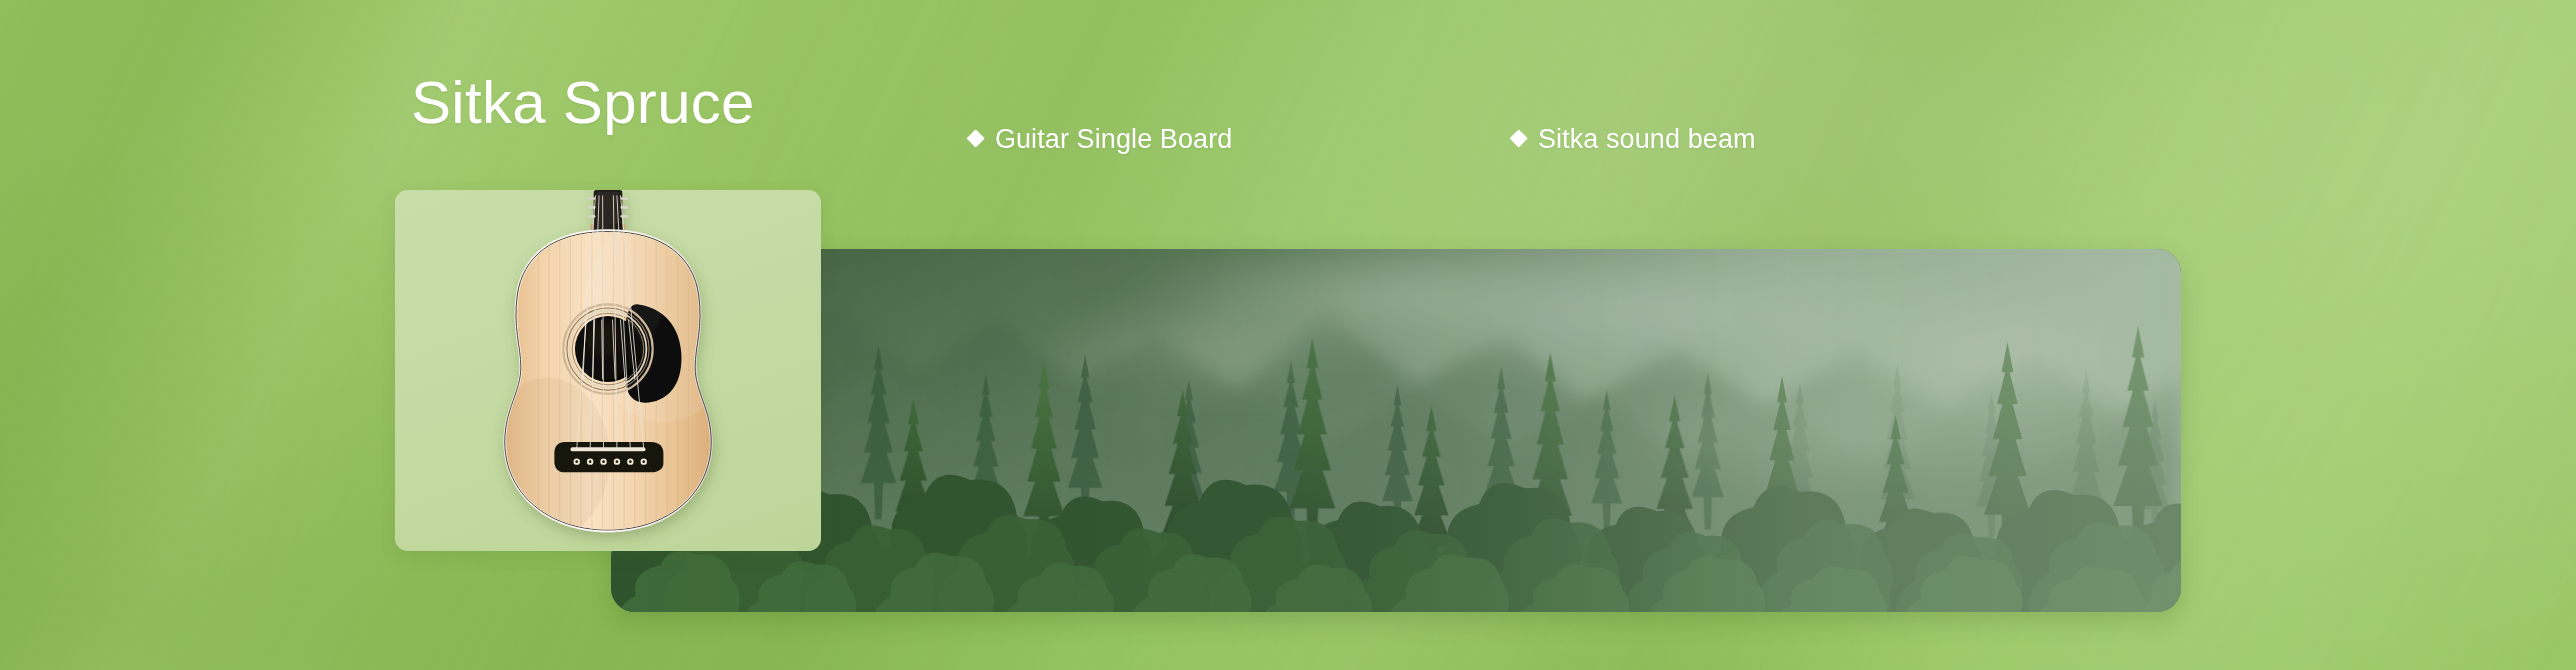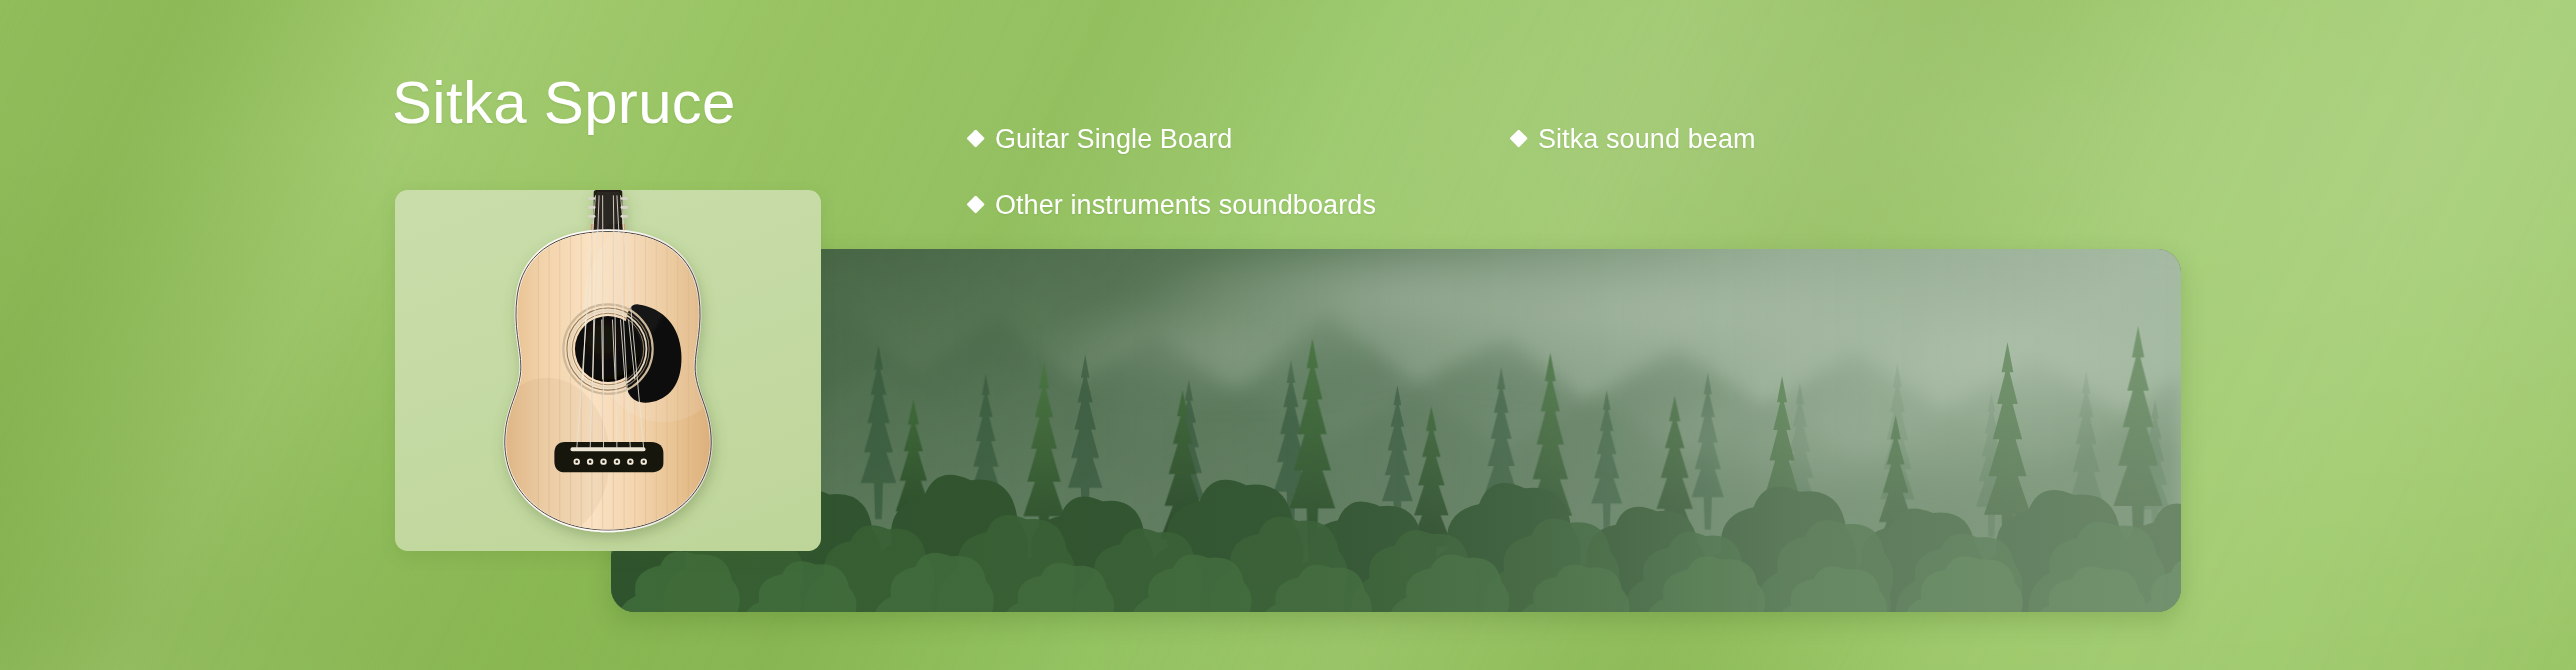--- a/index.html
+++ b/index.html
@@ -41,21 +41,21 @@
   }
   .bg-vignette {
     position:absolute; inset:0;
     background:
       radial-gradient(120% 150% at 78% 20%, rgba(255,255,255,0.14) 0%, rgba(255,255,255,0) 55%),
       radial-gradient(90% 120% at 4% 92%, rgba(95,142,44,0.25) 0%, rgba(95,142,44,0) 60%);
   }
 
   
   #title {
-    position:absolute; left:392px; top:68px; z-index:6;
+    position:absolute; left:411px; top:68px; z-index:6;
     font-size:60px; font-weight:300; color:#ffffff;
     letter-spacing:0.3px; line-height:1.15;
     text-shadow:0 0.9px 1.8px rgba(80,120,40,0.18);
     white-space:nowrap;
   }
 
   
   #features {
     position:absolute; left:969px; top:106px; z-index:6;
     display:grid;
@@ -112,24 +112,20 @@
     <span class="diamond"></span>
     <span class="feat-label">Guitar Single Board</span>
   </div>
 
 
   <div class="feat">
     <span class="diamond"></span>
     <span class="feat-label">Sitka sound beam</span>
   </div>
 
-  <div class="feat">
-    <span class="diamond"></span>
-    <span class="feat-label">Other instruments soundboards</span>
-  </div>
 
 </div>
 
 <div id="forest">
   <svg viewBox="0 0 1755 406" preserveAspectRatio="none">
     <defs>
       <linearGradient id="skyFog" x1="0" y1="0" x2="1" y2="0.55">
         <stop offset="0" stop-color="#3d5c3c"></stop>
         <stop offset="0.30" stop-color="#5c7c58"></stop>
         <stop offset="0.55" stop-color="#9db49a"></stop>

